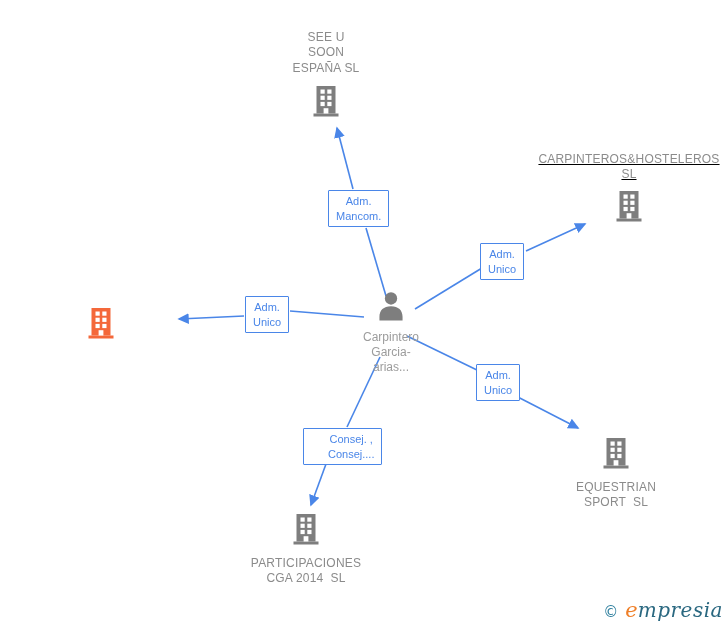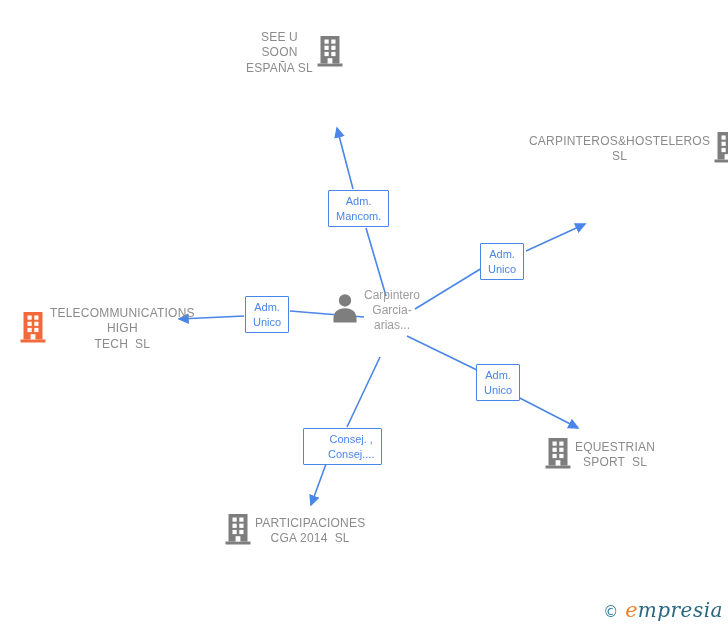--- a/index.html
+++ b/index.html
@@ -28,21 +28,21 @@
     width: 728px; height: 630px;
     z-index: 1;
     pointer-events: none;
   }
   .edge { stroke: var(--accent-blue); stroke-width: 1.6; fill: none; }
   .arrowhead-path { fill: var(--accent-blue); }
 
   .node {
     position: absolute;
     display: flex;
-    flex-direction: row;
+    flex-direction: column;
     align-items: center;
     z-index: 2;
     cursor: pointer;
   }
   .node .name {
     font-size: 12px;
     line-height: 1.28;
     color: var(--company-text);
     text-align: center;
     white-space: pre-wrap;
@@ -120,21 +120,21 @@
         <rect x="18.3" y="5.5" width="4.2" height="4.2" fill="#fff"></rect>
         <rect x="11.5" y="11.7" width="4.2" height="4.2" fill="#fff"></rect>
         <rect x="18.3" y="11.7" width="4.2" height="4.2" fill="#fff"></rect>
         <rect x="11.5" y="17.9" width="4.2" height="4.2" fill="#fff"></rect>
         <rect x="18.3" y="17.9" width="4.2" height="4.2" fill="#fff"></rect>
         <rect x="14.6" y="24.2" width="4.8" height="5.3" fill="#fff"></rect>
       </svg>
     </span>
   </div>
 
-  <div class="node" style="left:529px; top:130px; width:200px;">
+  <div class="node" style="left:529px; top:152px; width:200px;text-decoration:underline;">
     <div class="name">CARPINTEROS&amp;HOSTELEROS
 SL</div>
     <div class="gap-sm"></div>
     <span class="building">
       <svg width="34" height="34" viewBox="0 0 34 34">
         <rect x="7.5" y="2" width="19" height="27.5" fill="currentColor"></rect>
         <rect x="4.5" y="29.5" width="25" height="3" fill="currentColor"></rect>
         <rect x="11.5" y="5.5" width="4.2" height="4.2" fill="#fff"></rect>
         <rect x="18.3" y="5.5" width="4.2" height="4.2" fill="#fff"></rect>
         <rect x="11.5" y="11.7" width="4.2" height="4.2" fill="#fff"></rect>
@@ -154,23 +154,20 @@
         <rect x="11.5" y="5.5" width="4.2" height="4.2" fill="#fff"></rect>
         <rect x="18.3" y="5.5" width="4.2" height="4.2" fill="#fff"></rect>
         <rect x="11.5" y="11.7" width="4.2" height="4.2" fill="#fff"></rect>
         <rect x="18.3" y="11.7" width="4.2" height="4.2" fill="#fff"></rect>
         <rect x="11.5" y="17.9" width="4.2" height="4.2" fill="#fff"></rect>
         <rect x="18.3" y="17.9" width="4.2" height="4.2" fill="#fff"></rect>
         <rect x="14.6" y="24.2" width="4.8" height="5.3" fill="#fff"></rect>
       </svg>
     </span>
     <div class="gap-md"></div>
-    <div class="name">TELECOMMUNICATIONS
-HIGH
-TECH  SL</div>
   </div>
 
   <div class="node" style="left:326px; top:288px; width:130px;">
     <span class="person-icon-wrap">
       <svg width="38" height="38" viewBox="0 0 24 24">
         <circle cx="12" cy="6.6" r="3.9" fill="currentColor"></circle>
         <path d="M12,11.6 c-4.7,0 -7.3,2.6 -7.3,6.6 V20.6 h14.6 v-2.4 c0,-4 -2.6,-6.6 -7.3,-6.6 z" fill="currentColor"></path>
       </svg>
     </span>
     <div class="person-name">Carpintero

